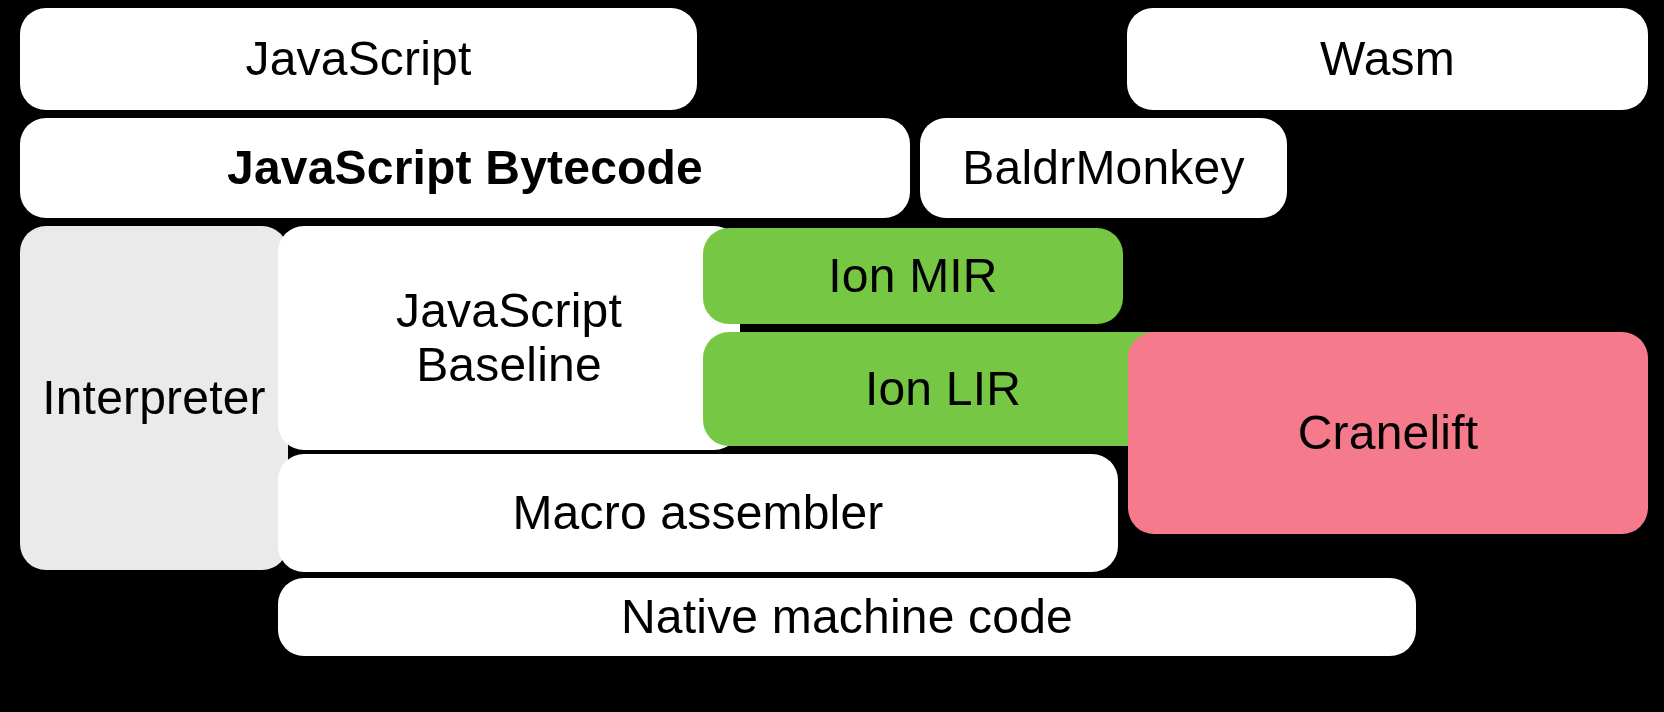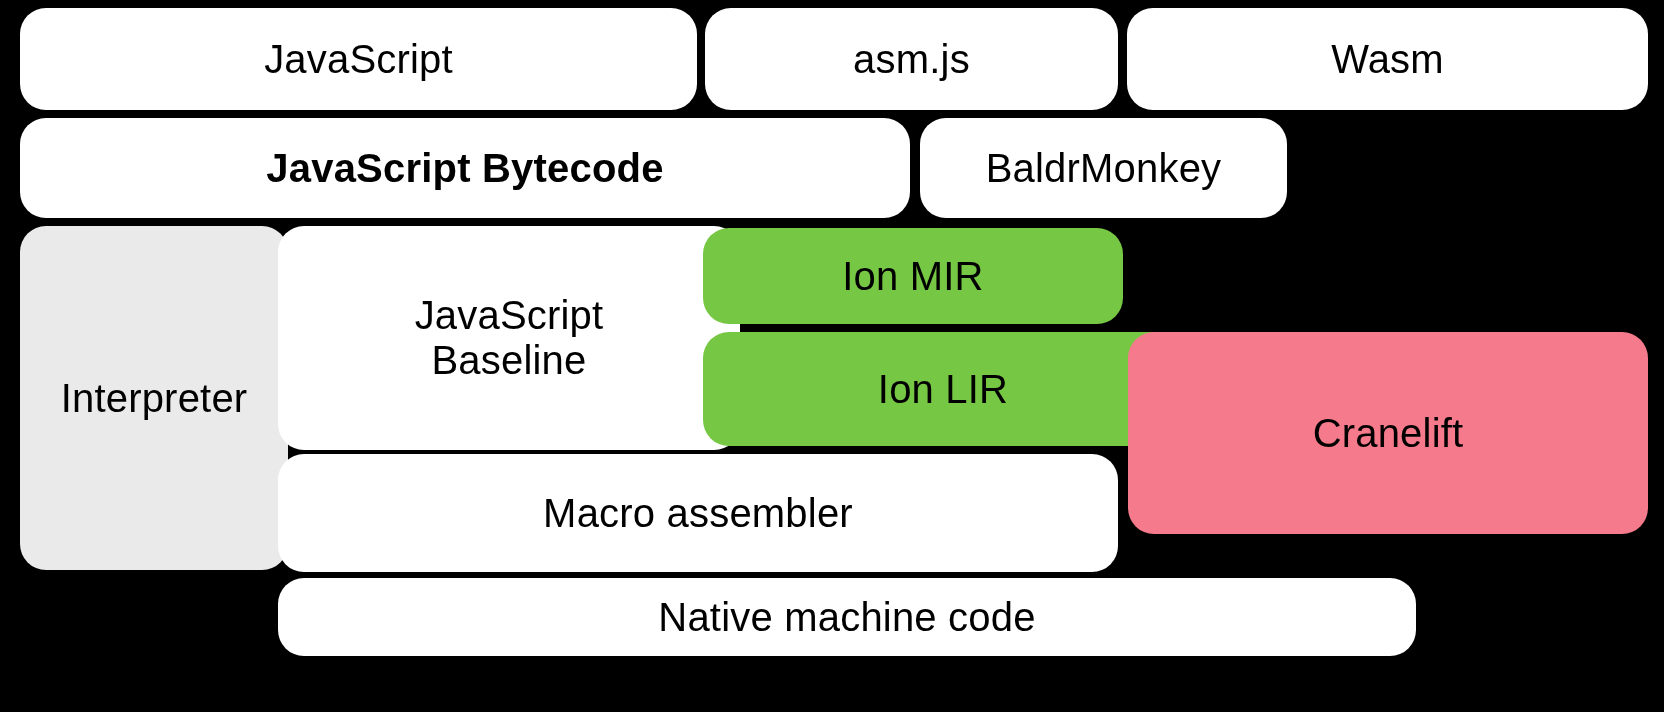--- a/index.html
+++ b/index.html
@@ -17,38 +17,37 @@
   }
   .node {
     position: absolute;
     box-sizing: border-box;
     display: flex;
     align-items: center;
     justify-content: center;
     text-align: center;
     border-radius: 26px;
     color: #000000;
-    font-size: 40px;
+    font-size: 48px;
     font-weight: 400;
     line-height: 1.12;
     letter-spacing: 0.2px;
     white-space: pre-line;
     padding: 0 8px;
   }
   .fill-white { background: #ffffff; }
   .fill-gray  { background: #eaeaea; }
   .fill-green { background: #76c743; }
   .fill-pink  { background: #f57a8b; }
 </style>
 </head>
 <body>
 
 <div id="diagram" style="background: rgb(0, 0, 0);">
     <div class="node fill-white" style="left: 20px; top: 8px; width: 677px; height: 102px;"><span>JavaScript</span></div>
-    <div class="node fill-white" style="left: 705px; top: 8px; width: 413px; height: 102px;"><span>asm.js</span></div>
     <div class="node fill-white" style="left: 1127px; top: 8px; width: 521px; height: 102px;"><span>Wasm</span></div>
     <div class="node fill-white" style="left: 20px; top: 118px; width: 890px; height: 100px; font-weight: bold;"><span>JavaScript Bytecode</span></div>
     <div class="node fill-white" style="left: 920px; top: 118px; width: 367px; height: 100px;"><span>BaldrMonkey</span></div>
     <div class="node fill-gray" style="left: 20px; top: 226px; width: 268px; height: 344px;"><span>Interpreter</span></div>
     <div class="node fill-white" style="left: 278px; top: 226px; width: 462px; height: 224px;"><span>JavaScript
 Baseline</span></div>
     <div class="node fill-green" style="left: 703px; top: 228px; width: 420px; height: 96px;"><span>Ion MIR</span></div>
     <div class="node fill-green" style="left: 703px; top: 332px; width: 480px; height: 114px;"><span>Ion LIR</span></div>
     <div class="node fill-pink" style="left: 1128px; top: 332px; width: 520px; height: 202px;"><span>Cranelift</span></div>
     <div class="node fill-white" style="left: 278px; top: 454px; width: 840px; height: 118px;"><span>Macro assembler</span></div>

